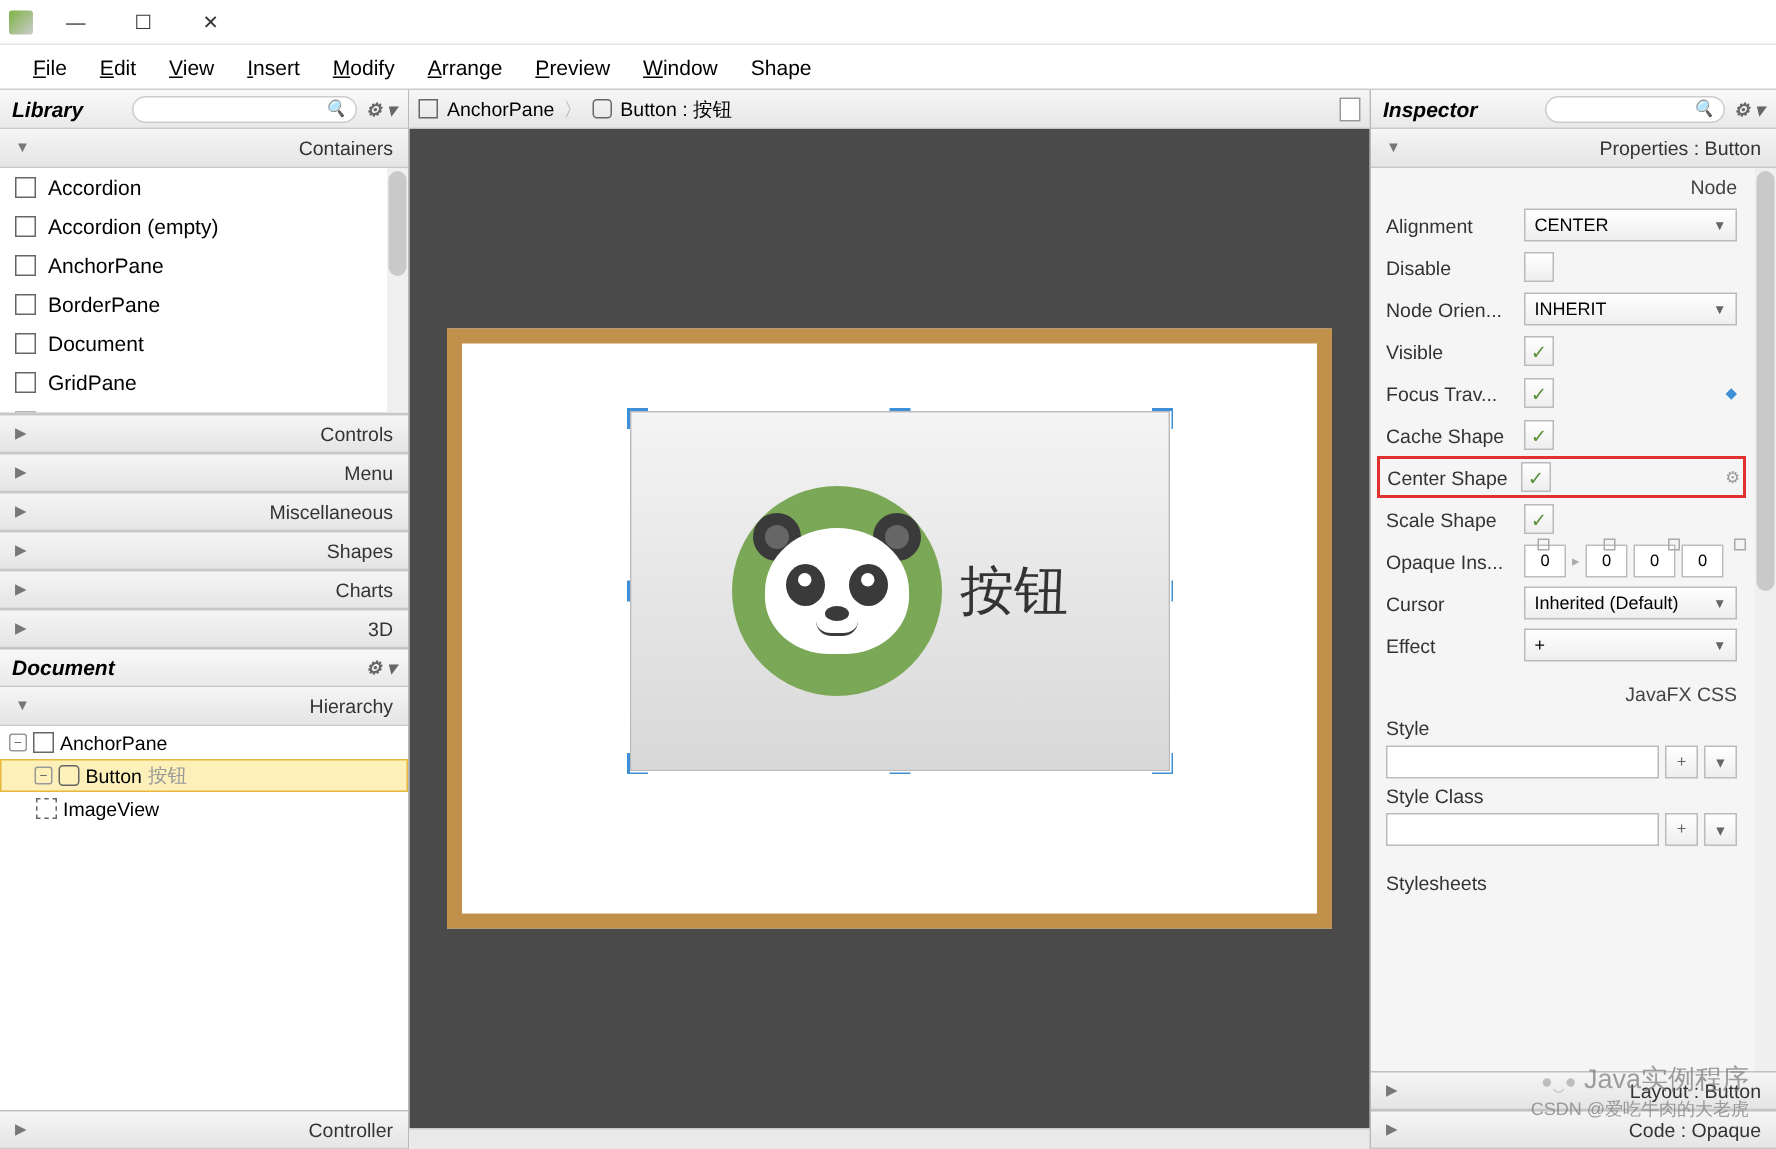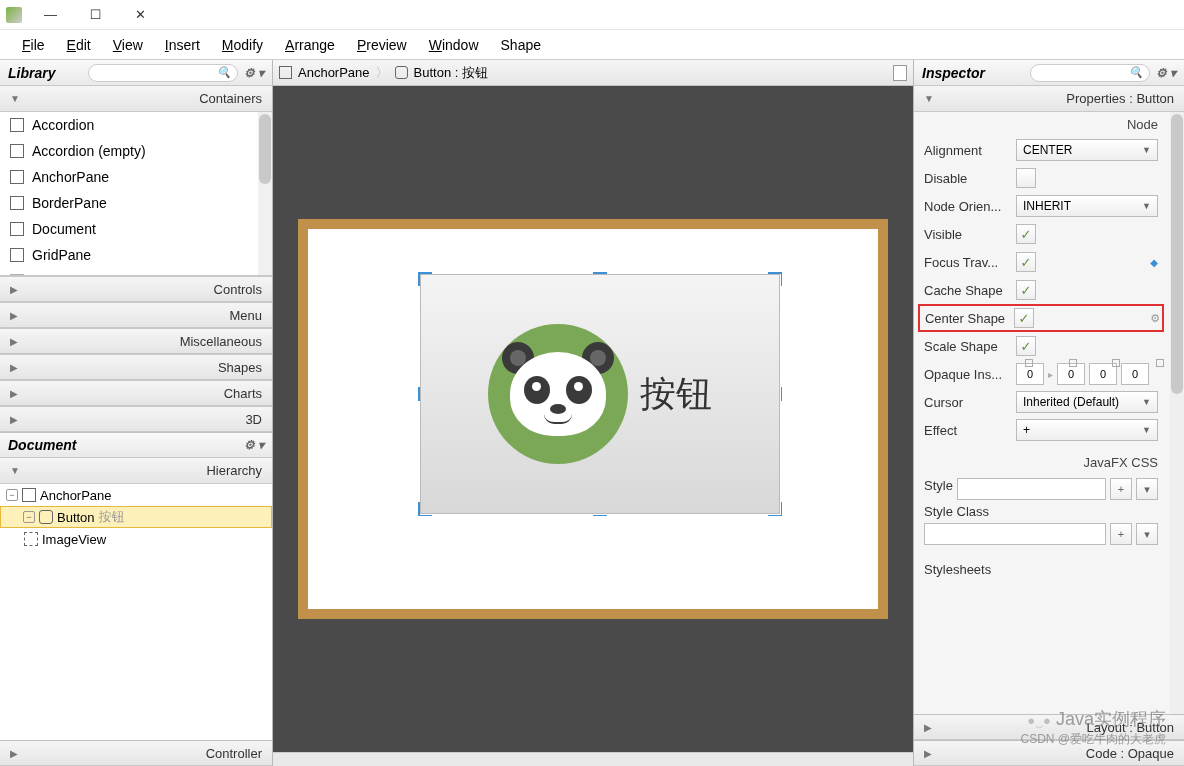--- a/index.html
+++ b/index.html
@@ -347,21 +347,21 @@
           <span class="lbl">Effect</span>
           <div class="ctrl">
               <div class="combo">
                 <span>+</span>
                 <span class="arr">▼</span>
               </div>
             </div>
         </div>
 
         <div class="insp-subhdr" style="margin-top:6px;">JavaFX CSS</div>
-        <div class="prop-row" style="flex-direction:row;align-items:flex-start;height:auto;gap:4px;padding-top:4px;">
+        <div class="prop-row" style="flex-direction:column;align-items:flex-start;height:auto;gap:4px;padding-top:4px;">
           <span class="lbl" style="width:auto;">Style</span>
           <div class="ctrl" style="width:100%;">
               <div class="style-in"></div>
               <div class="sq-btn">+</div>
               <div class="sq-btn">▾</div>
             </div>
         </div>
         <div class="prop-row" style="flex-direction:column;align-items:flex-start;height:auto;gap:4px;padding-top:4px;">
           <span class="lbl" style="width:auto;">Style Class</span>
           <div class="ctrl" style="width:100%;">

